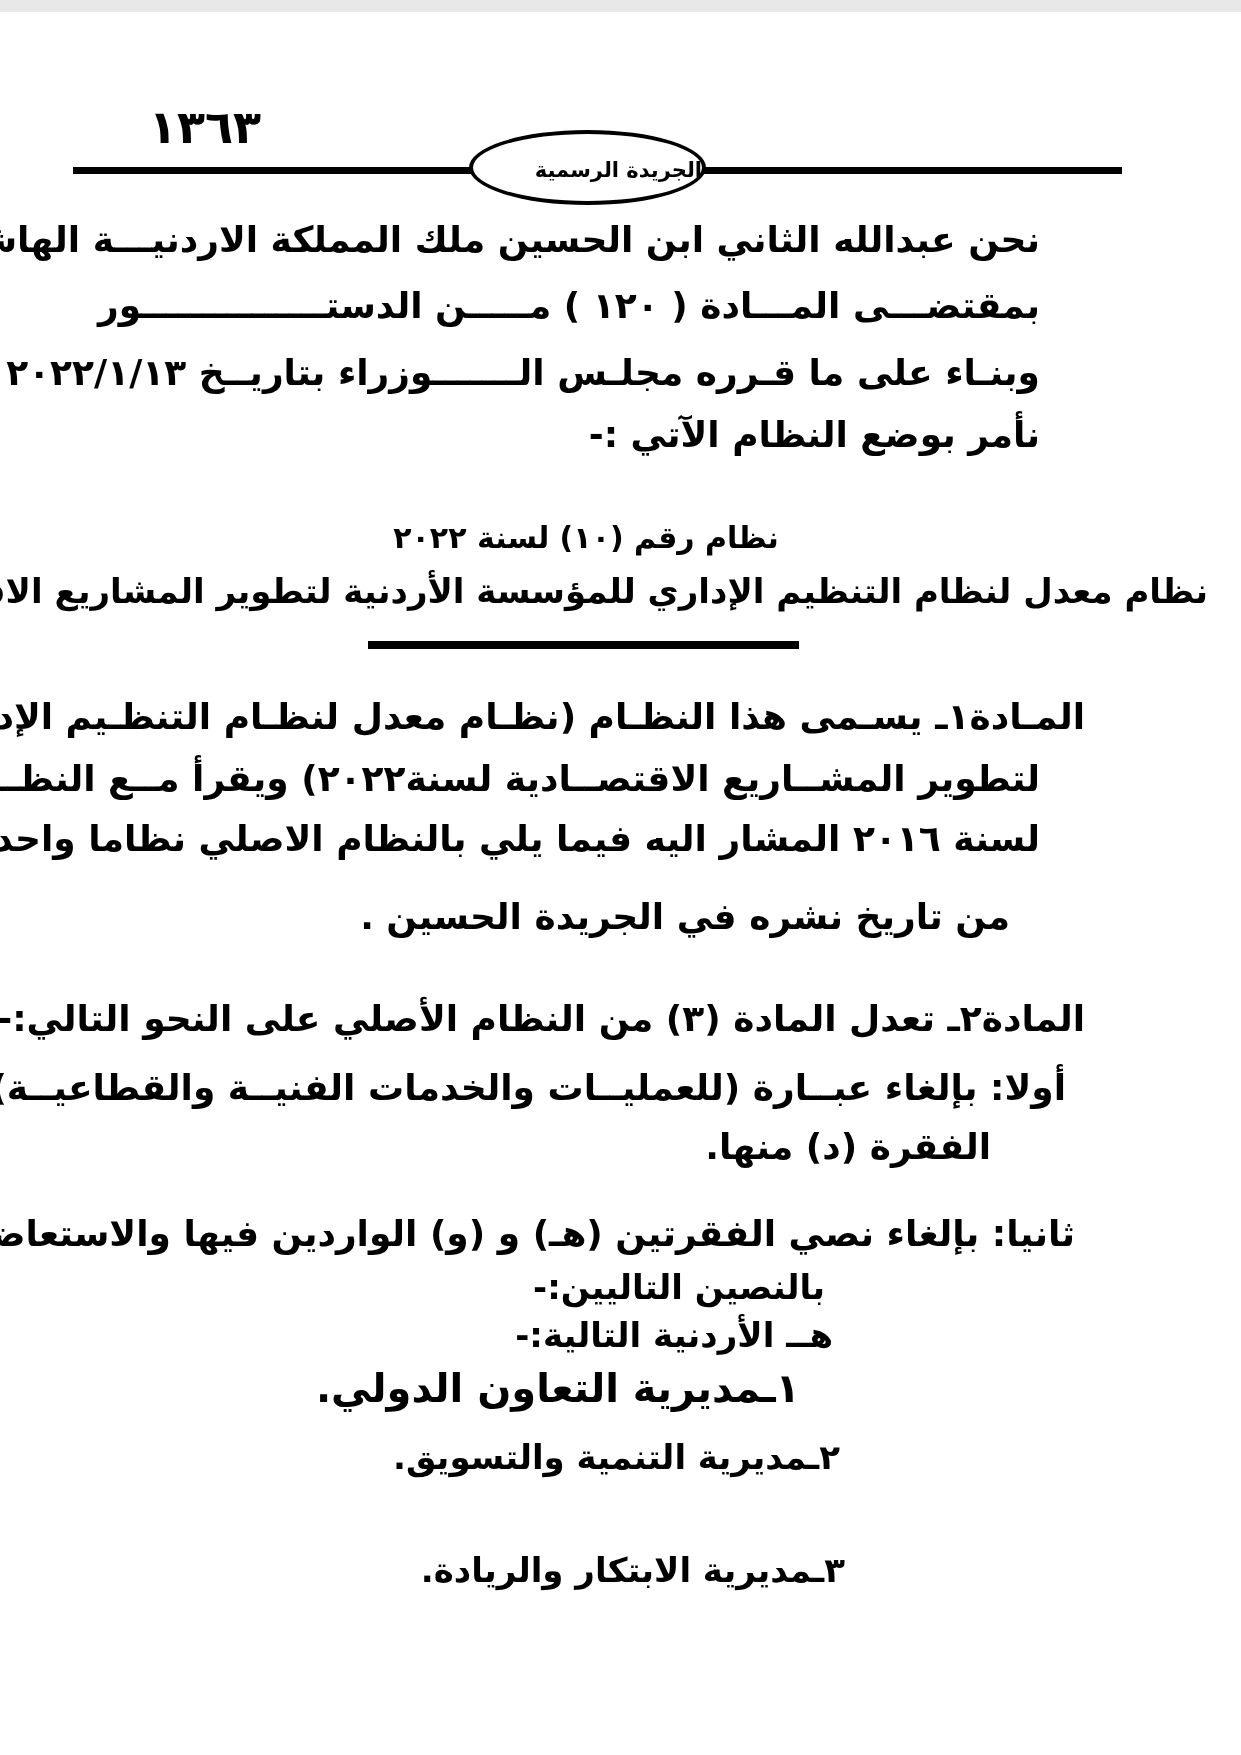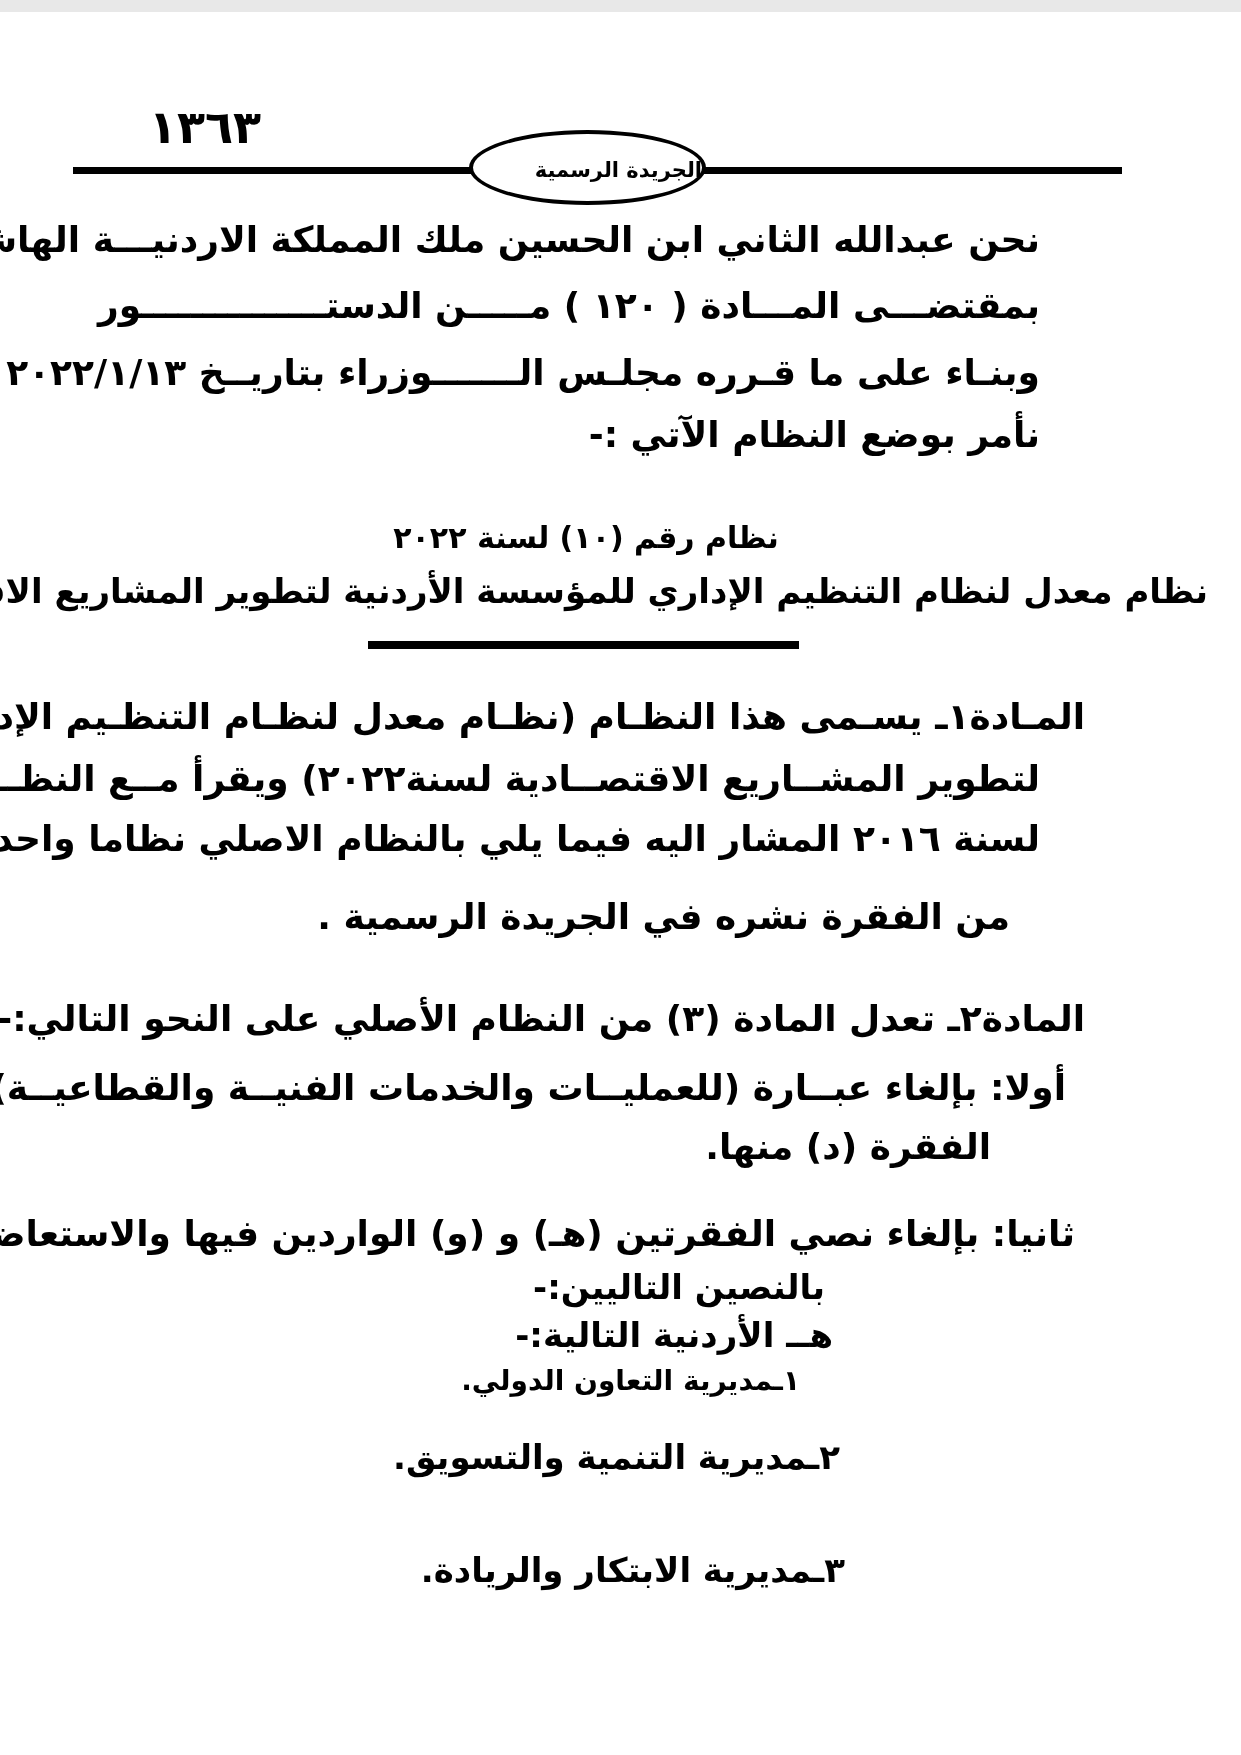--- a/index.html
+++ b/index.html
@@ -81,21 +81,21 @@
   .b2 { top: 744px;  right: 201px; }
   .b3 { top: 804px;  right: 201px; }
   .b4 { top: 882px;  right: 231px; }
   
   .b5  { top: 984px;  right: 156px; }
   .b6  { top: 1053px; right: 175px; }
   .b7  { top: 1112px; right: 250px; }
   .b8  { top: 1199px; right: 166px; }
   .b9  { top: 1254px; right: 416px; font-size: 34px; }
   .b10 { top: 1302px; right: 408px; font-size: 34px; }
-  .b11 { top: 1351px; right: 441px; font-size: 28px; }
+  .b11 { top: 1351px; right: 441px; font-size: 40px; }
   .b12 { top: 1424px; right: 401px; font-size: 34px; }
   .b13 { top: 1537px; right: 396px; font-size: 34px; }
 </style>
 </head>
 <body>
 
 <div class="page">
 
   <div class="pagenum">١٣٦٣</div>
   <div class="hrule"></div>
@@ -108,21 +108,21 @@
   <div class="ln p1l3">وبنـاء على ما قـرره مجلـس الـــــــوزراء بتاريــخ ٢٠٢٢/١/١٣</div>
   <div class="ln p1l4">نأمر بوضع النظام الآتي :-</div>
 
   <div class="t1">نظام رقم (١٠) لسنة ٢٠٢٢</div>
   <div class="t2">نظام معدل لنظام التنظيم الإداري للمؤسسة الأردنية لتطوير المشاريع الاقتصادية</div>
   <div class="sep"></div>
 
   <div class="ln b1">المـادة١ـ يسـمى هذا النظـام (نظـام معدل لنظـام التنظـيم الإداري للمؤسسـة الأردنيـة</div>
   <div class="ln b2">لتطوير المشــاريع الاقتصــادية لسنة٢٠٢٢) ويقرأ مــع النظــام رقــم (٨١)</div>
   <div class="ln b3">لسنة ٢٠١٦ المشار اليه فيما يلي بالنظام الاصلي نظاما واحدا ويعمل بـه</div>
-  <div class="ln b4">من الفقرة نشره في الجريدة الرسمية .</div>
+  <div class="ln b4">من تاريخ نشره في الجريدة الحسين .</div>
 
   <div class="ln b5">المادة٢ـ تعدل المادة (٣) من النظام الأصلي على النحو التالي:-</div>
   <div class="ln b6">أولا: بإلغاء عبــارة (للعمليــات والخدمات الفنيــة والقطاعيــة) الــواردة فــي</div>
   <div class="ln b7">الفقرة (د) منها.</div>
   <div class="ln b8">ثانيا: بإلغاء نصي الفقرتين (هـ) و (و) الواردين فيها والاستعاضة عنهما</div>
   <div class="ln b9">بالنصين التاليين:-</div>
   <div class="ln b10">هــ الأردنية التالية:-</div>
   <div class="ln b11">١ـمديرية التعاون الدولي.</div>
   <div class="ln b12">٢ـمديرية التنمية والتسويق.</div>
   <div class="ln b13">٣ـمديرية الابتكار والريادة.</div>

